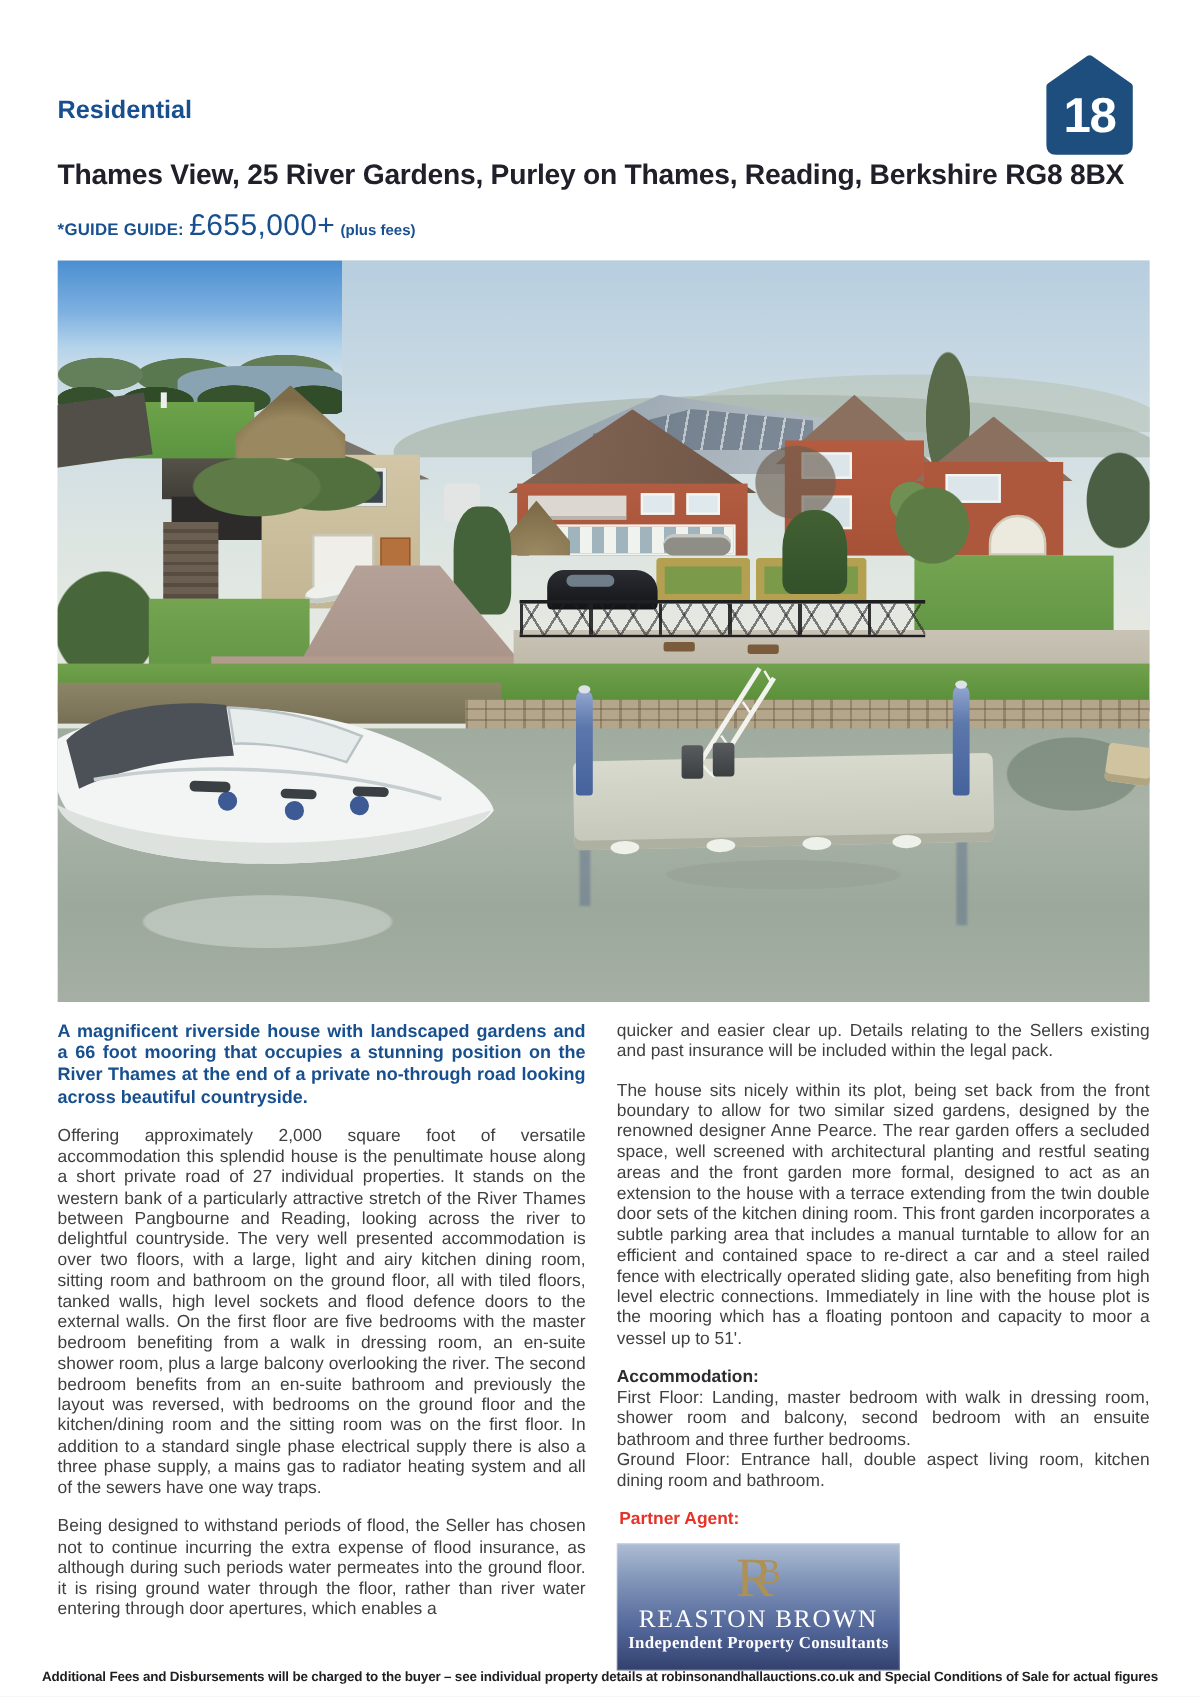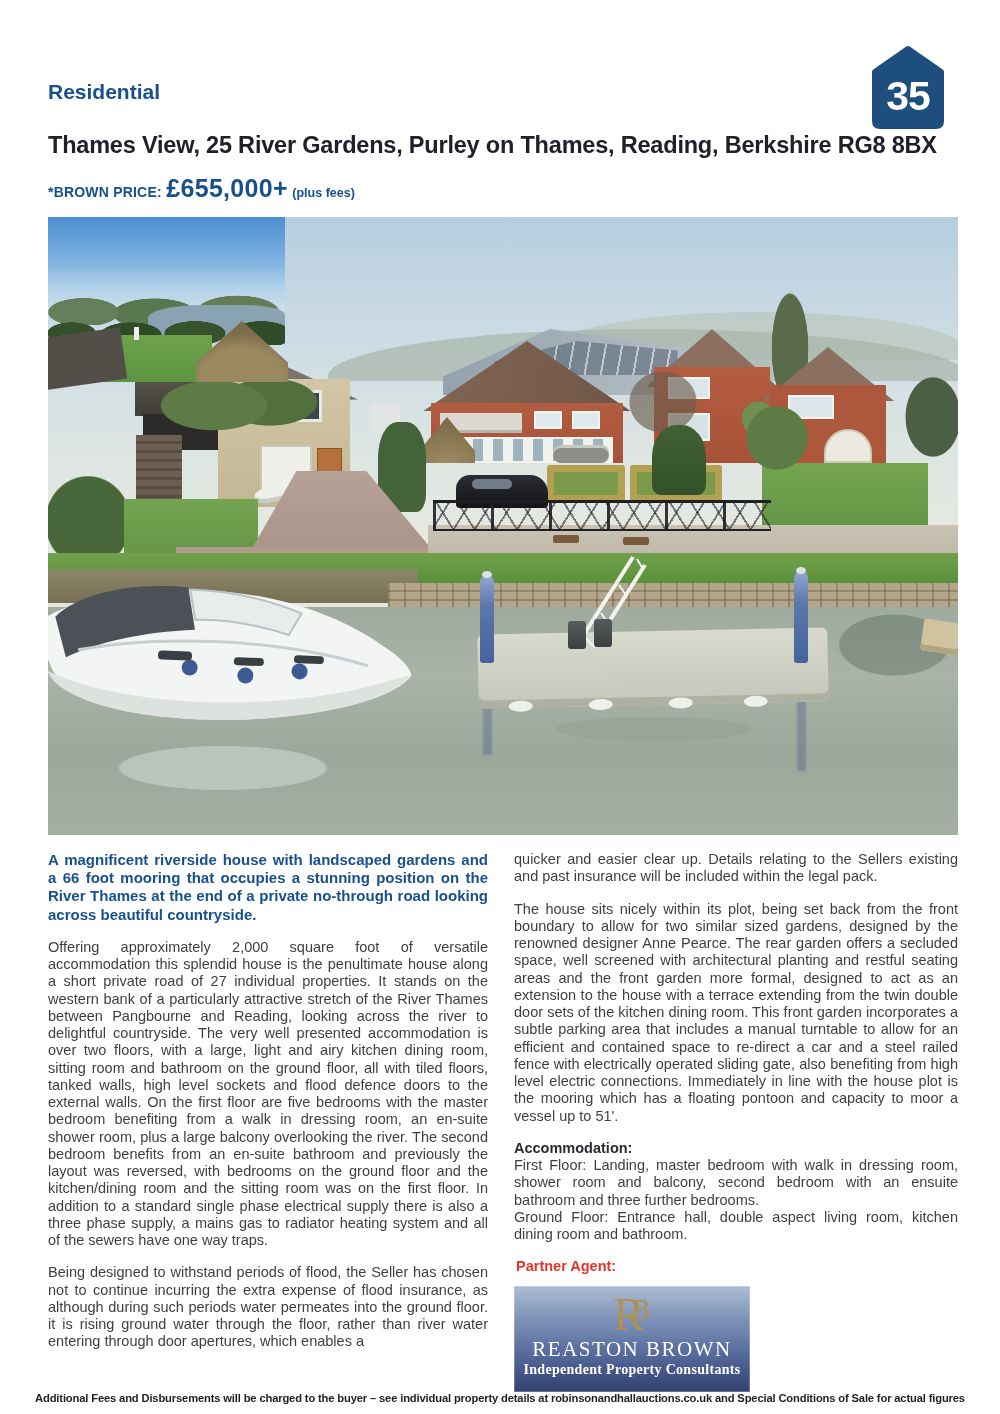--- a/index.html
+++ b/index.html
@@ -16,21 +16,21 @@
   .page{position:relative;width:1000px;height:1414px;margin:0 auto;background:#fff;overflow:hidden;}
 
   
   .section-label{position:absolute;left:48px;top:80px;font-size:21px;font-weight:bold;color:var(--accent-blue);}
   .lot-badge{position:absolute;left:871px;top:45px;width:74px;height:85px;}
   .lot-badge svg{position:absolute;inset:0;}
   .lot-num{position:absolute;left:0;top:28px;width:100%;text-align:center;font-size:41px;font-weight:bold;color:#fff;letter-spacing:-1px;}
   .title{position:absolute;left:48px;top:132px;width:912px;font-size:23.5px;font-weight:bold;color:var(--title-text);letter-spacing:-0.2px;white-space:nowrap;}
   .guide-line{position:absolute;left:48px;top:174px;color:var(--accent-blue);}
   .gp-label{font-size:14px;font-weight:bold;letter-spacing:0.2px;}
-  .gp-value{font-size:25px;font-weight:bold;letter-spacing:0.3px;}
+  .gp-value{font-size:25px;font-weight:normal;letter-spacing:0.3px;}
   .gp-suffix{font-size:12.5px;font-weight:bold;text-align:right;}
 
   
   .photo{position:absolute;left:48px;top:217px;width:910px;height:618px;overflow:hidden;background:#cdd9de;}
   .ly{position:absolute;}
   .sky{inset:0;background:linear-gradient(180deg,#b7cedf 0%,#cfdde4 22%,#dde5e2 38%,#e6e9e1 52%,#e2e6dc 60%);}
   .hills1{left:500px;top:95px;width:420px;height:48px;background:#b9c4ba;border-radius:60% 60% 0 0/100% 100% 0 0;opacity:.65;}
   .hills2{left:280px;top:112px;width:640px;height:52px;background:#a8b5a9;border-radius:55% 55% 0 0/100% 100% 0 0;opacity:.7;}
   .treeline{left:0;top:118px;width:910px;height:110px;
     background:
@@ -176,27 +176,27 @@
 <body>
 
 <div class="page">
 
   <div class="section-label">Residential</div>
 
   <div class="lot-badge">
     <svg viewBox="0 0 74 85" width="74" height="85">
       <path d="M37 4 L70 27 L70 76 Q70 81 65 81 L9 81 Q4 81 4 76 L4 27 Z" fill="#1d4e7e" stroke="#1d4e7e" stroke-width="6" stroke-linejoin="round"></path>
     </svg>
-    <span class="lot-num">35</span>
+    <span class="lot-num">18</span>
   </div>
 
   <h1 class="title">Thames View, 25 River Gardens, Purley on Thames, Reading, Berkshire RG8 8BX</h1>
 
   <div class="guide-line">
-    <span class="gp-label">*BROWN PRICE:</span>
+    <span class="gp-label">*GUIDE GUIDE:</span>
     <span class="gp-value">£655,000+</span>
     <span class="gp-suffix">(plus fees)</span>
   </div>
 
   <div class="photo" role="img" aria-label="Aerial photograph of a riverside house with landscaped gardens, sliding gate, driveway, floating pontoon mooring and a white motor cruiser on the River Thames">
     <div class="ly sky"></div>
     <div class="ly hills1"></div>
     <div class="ly hills2"></div>
     <div class="ly treeline"></div>
     <div class="ly tall-fir"></div>

